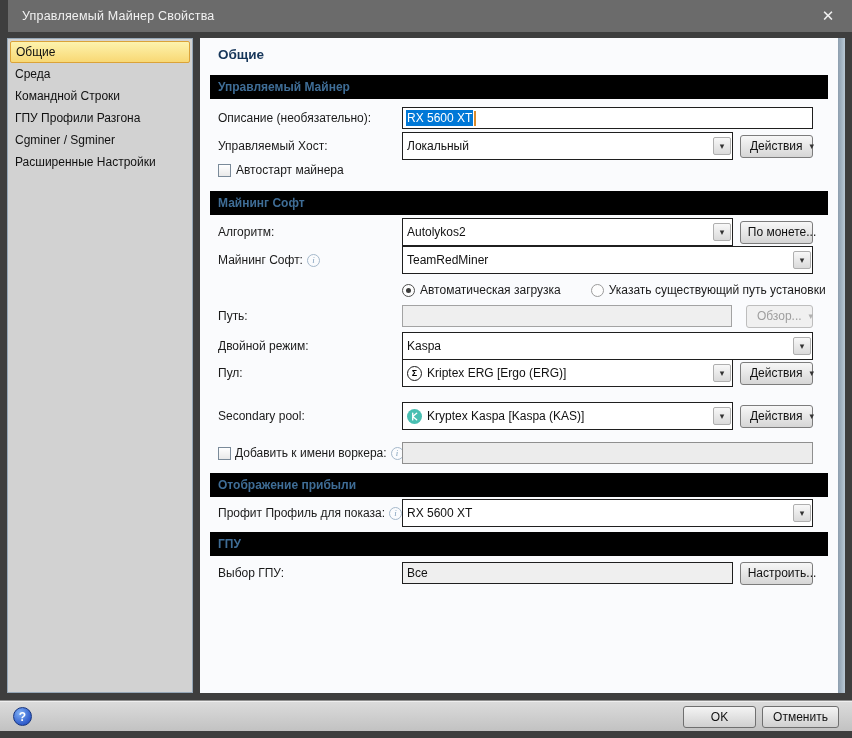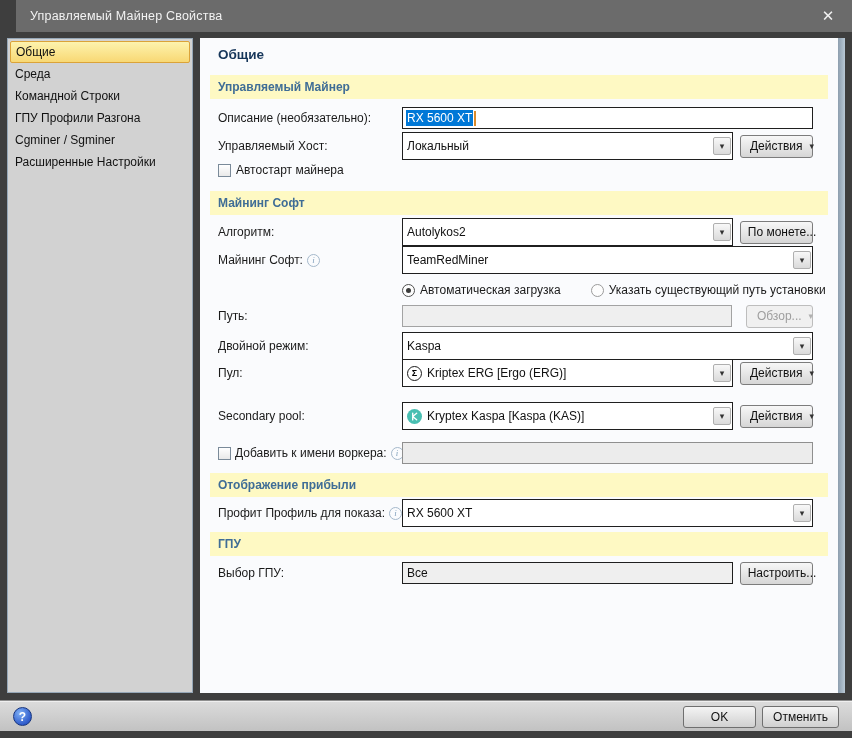--- a/index.html
+++ b/index.html
@@ -2,35 +2,35 @@
 <html><head>
 <meta charset="utf-8">
 <style>
   * { box-sizing: border-box; margin: 0; padding: 0; }
   html,body { width:852px; height:738px; }
   body { font-family:"Liberation Sans", sans-serif; }
 
   .window { position:relative; width:852px; height:738px; background:#3e3e3e; overflow:hidden; }
 
   
-  .titlebar { position:absolute; top:0; left:16px; right:0; height:32px; background:#6b6b6b; display:flex; align-items:center; }
+  .titlebar { position:absolute; top:0; left:8px; right:0; height:32px; background:#6b6b6b; display:flex; align-items:center; }
   .titlebar .title { color:#f2f2f2; font-size:12.5px; margin-left:14px; letter-spacing:.2px; }
   .close-btn { position:absolute; right:0; top:0; width:48px; height:32px; display:flex; align-items:center; justify-content:center; color:#f2f2f2; font-size:15px; cursor:pointer; }
 
   
   .sidebar { position:absolute; left:7px; top:38px; width:186px; height:655px; background:#d2d2d2; border:1px solid #96a7b7; padding-top:2px; }
   .side-item { height:22px; display:flex; align-items:center; padding:0 5px; margin:0 2px; font-size:12px; color:#111; cursor:pointer; white-space:nowrap; }
   .side-item.selected { background:linear-gradient(#fdf3ae,#f8d874); border:1px solid #dba339; border-radius:2px; }
 
   
   .main { position:absolute; left:200px; top:38px; width:638px; height:655px; background:#fafbfd; overflow:hidden; }
   .right-strip { position:absolute; left:838px; top:38px; width:7px; height:655px; background:linear-gradient(90deg,#8d9eae,#b9c9d6); }
 
   .page-title { margin:9px 0 0 18px; font-size:13.5px; font-weight:bold; color:#16365a; }
-  .band { height:24px; margin:13px 10px 0 10px; background:#fef9c3; color:#3f6d96; font-weight:bold; font-size:12px; display:flex; align-items:center; padding-left:8px; }
+  .band { height:24px; margin:13px 10px 0 10px; background:#000000; color:#3f6d96; font-weight:bold; font-size:12px; display:flex; align-items:center; padding-left:8px; }
 
   .row { display:flex; align-items:center; margin-top:7px; padding-left:18px; height:22px; }
   .row.slim { height:16px; }
   .lbl { width:184px; flex:none; font-size:12px; color:#1a1a1a; display:flex; align-items:center; gap:4px; white-space:nowrap; }
   .ctl { width:411px; flex:none; display:flex; align-items:center; height:22px; }
 
   .textbox { height:22px; border:1px solid #1f1f1f; background:#fff; display:flex; align-items:center; padding:0 3px; font-size:12px; }
   .w-full { width:411px; } .w-combo { width:331px; }
   .sel-text { background:#0078d7; color:#fff; padding:1px 1px; font-size:12px; }
   .caret { width:2px; height:15px; background:#d98a2b; margin-left:1px; }

